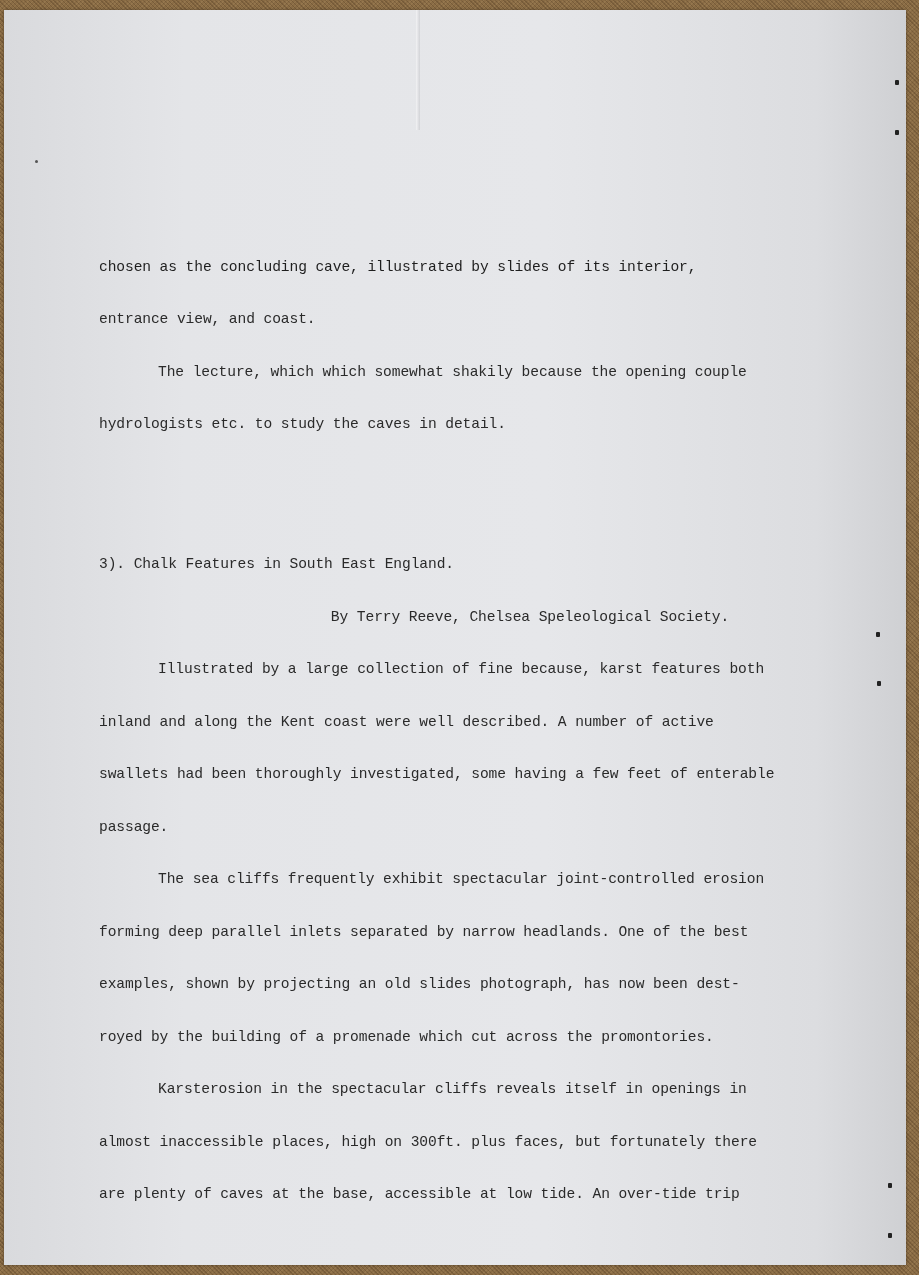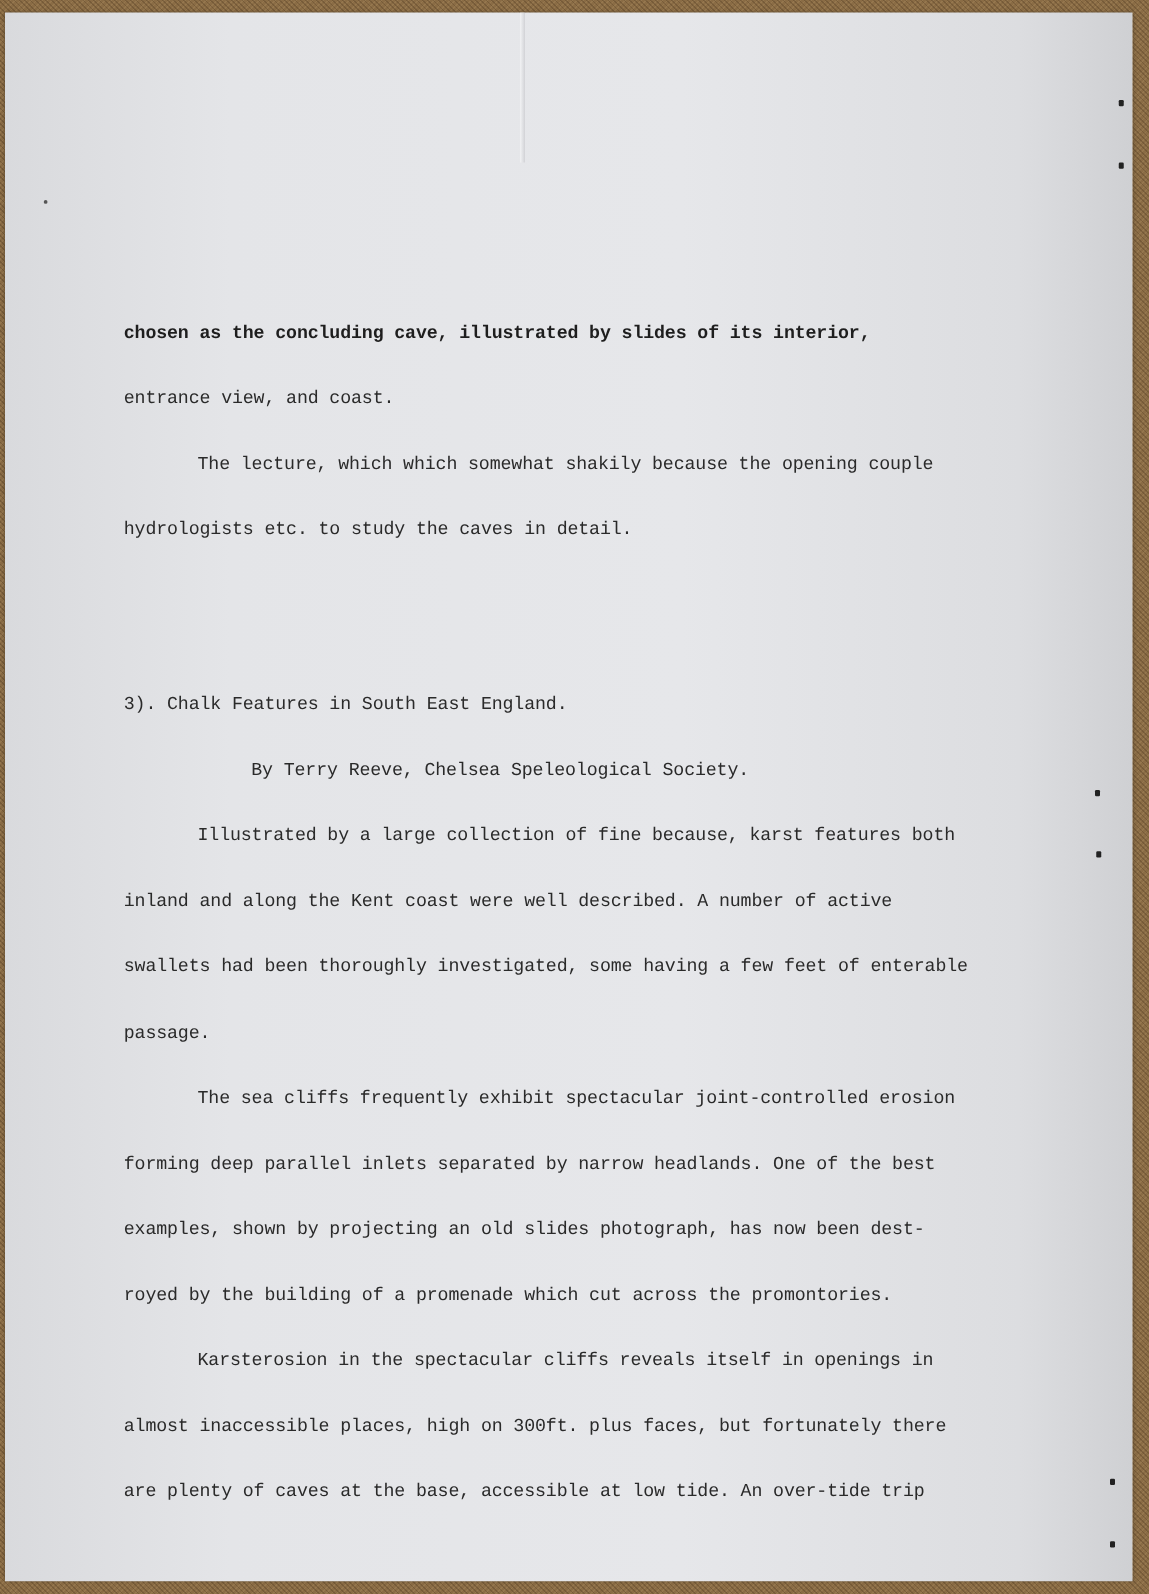--- a/index.html
+++ b/index.html
@@ -28,22 +28,22 @@
       font-family: "Liberation Mono", "DejaVu Sans Mono", monospace;
       font-size: 14.6px;
       line-height: 17.5px;
       color: #2a2a2a;
       letter-spacing: -0.1px;
       white-space: pre;
     }
     .line { display: block; height: 17.5px; }
     .gap { display: block; height: 17.5px; }
     .indent { padding-left: 59px; }
-    .byline { padding-left: 102px; }
-    .bold-start { font-weight: bold; color: #1e1e1e; }
+    .byline { padding-left: 102px; text-align: center; }
+    .bold-start { font-weight: normal; color: #1e1e1e; }
     .hole {
       position: absolute; width: 4px; height: 5px; background: #222; border-radius: 1px;
     }
     .speck { position: absolute; width: 3px; height: 3px; background: #555; border-radius: 50%; }
   </style>
 </head>
 <body>
 
 <div class="paper">
   <div class="fold"></div>

